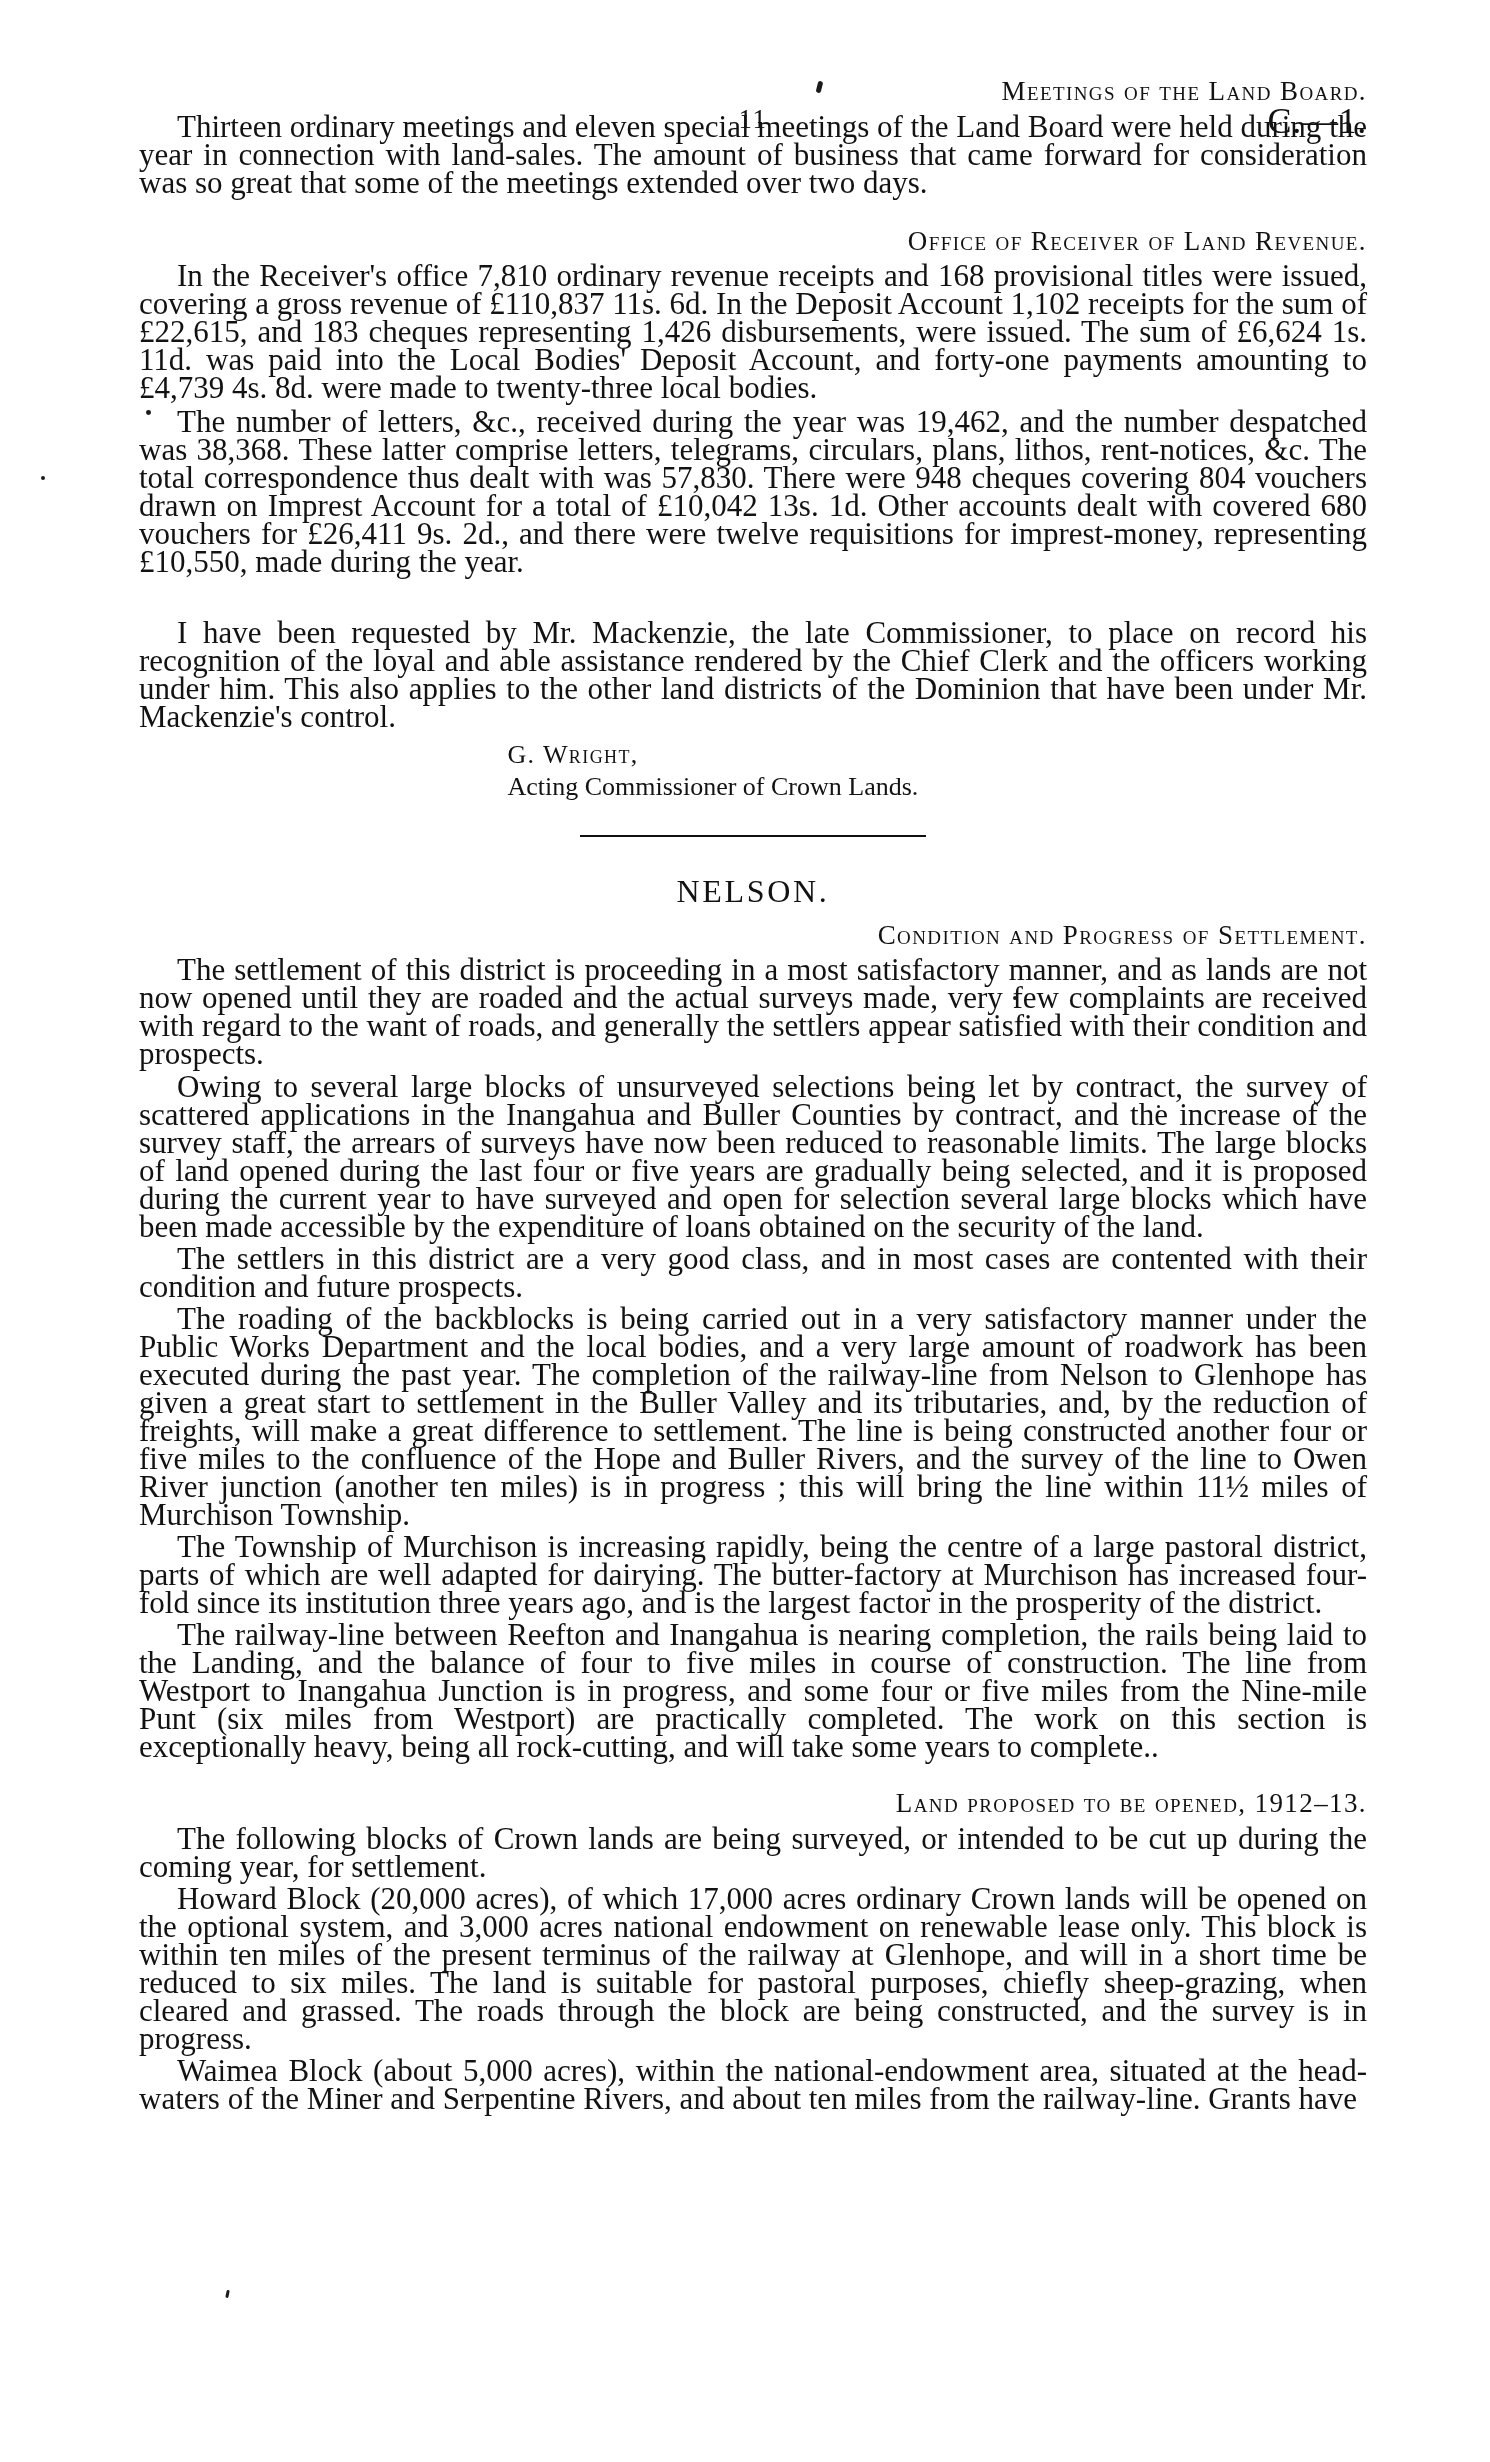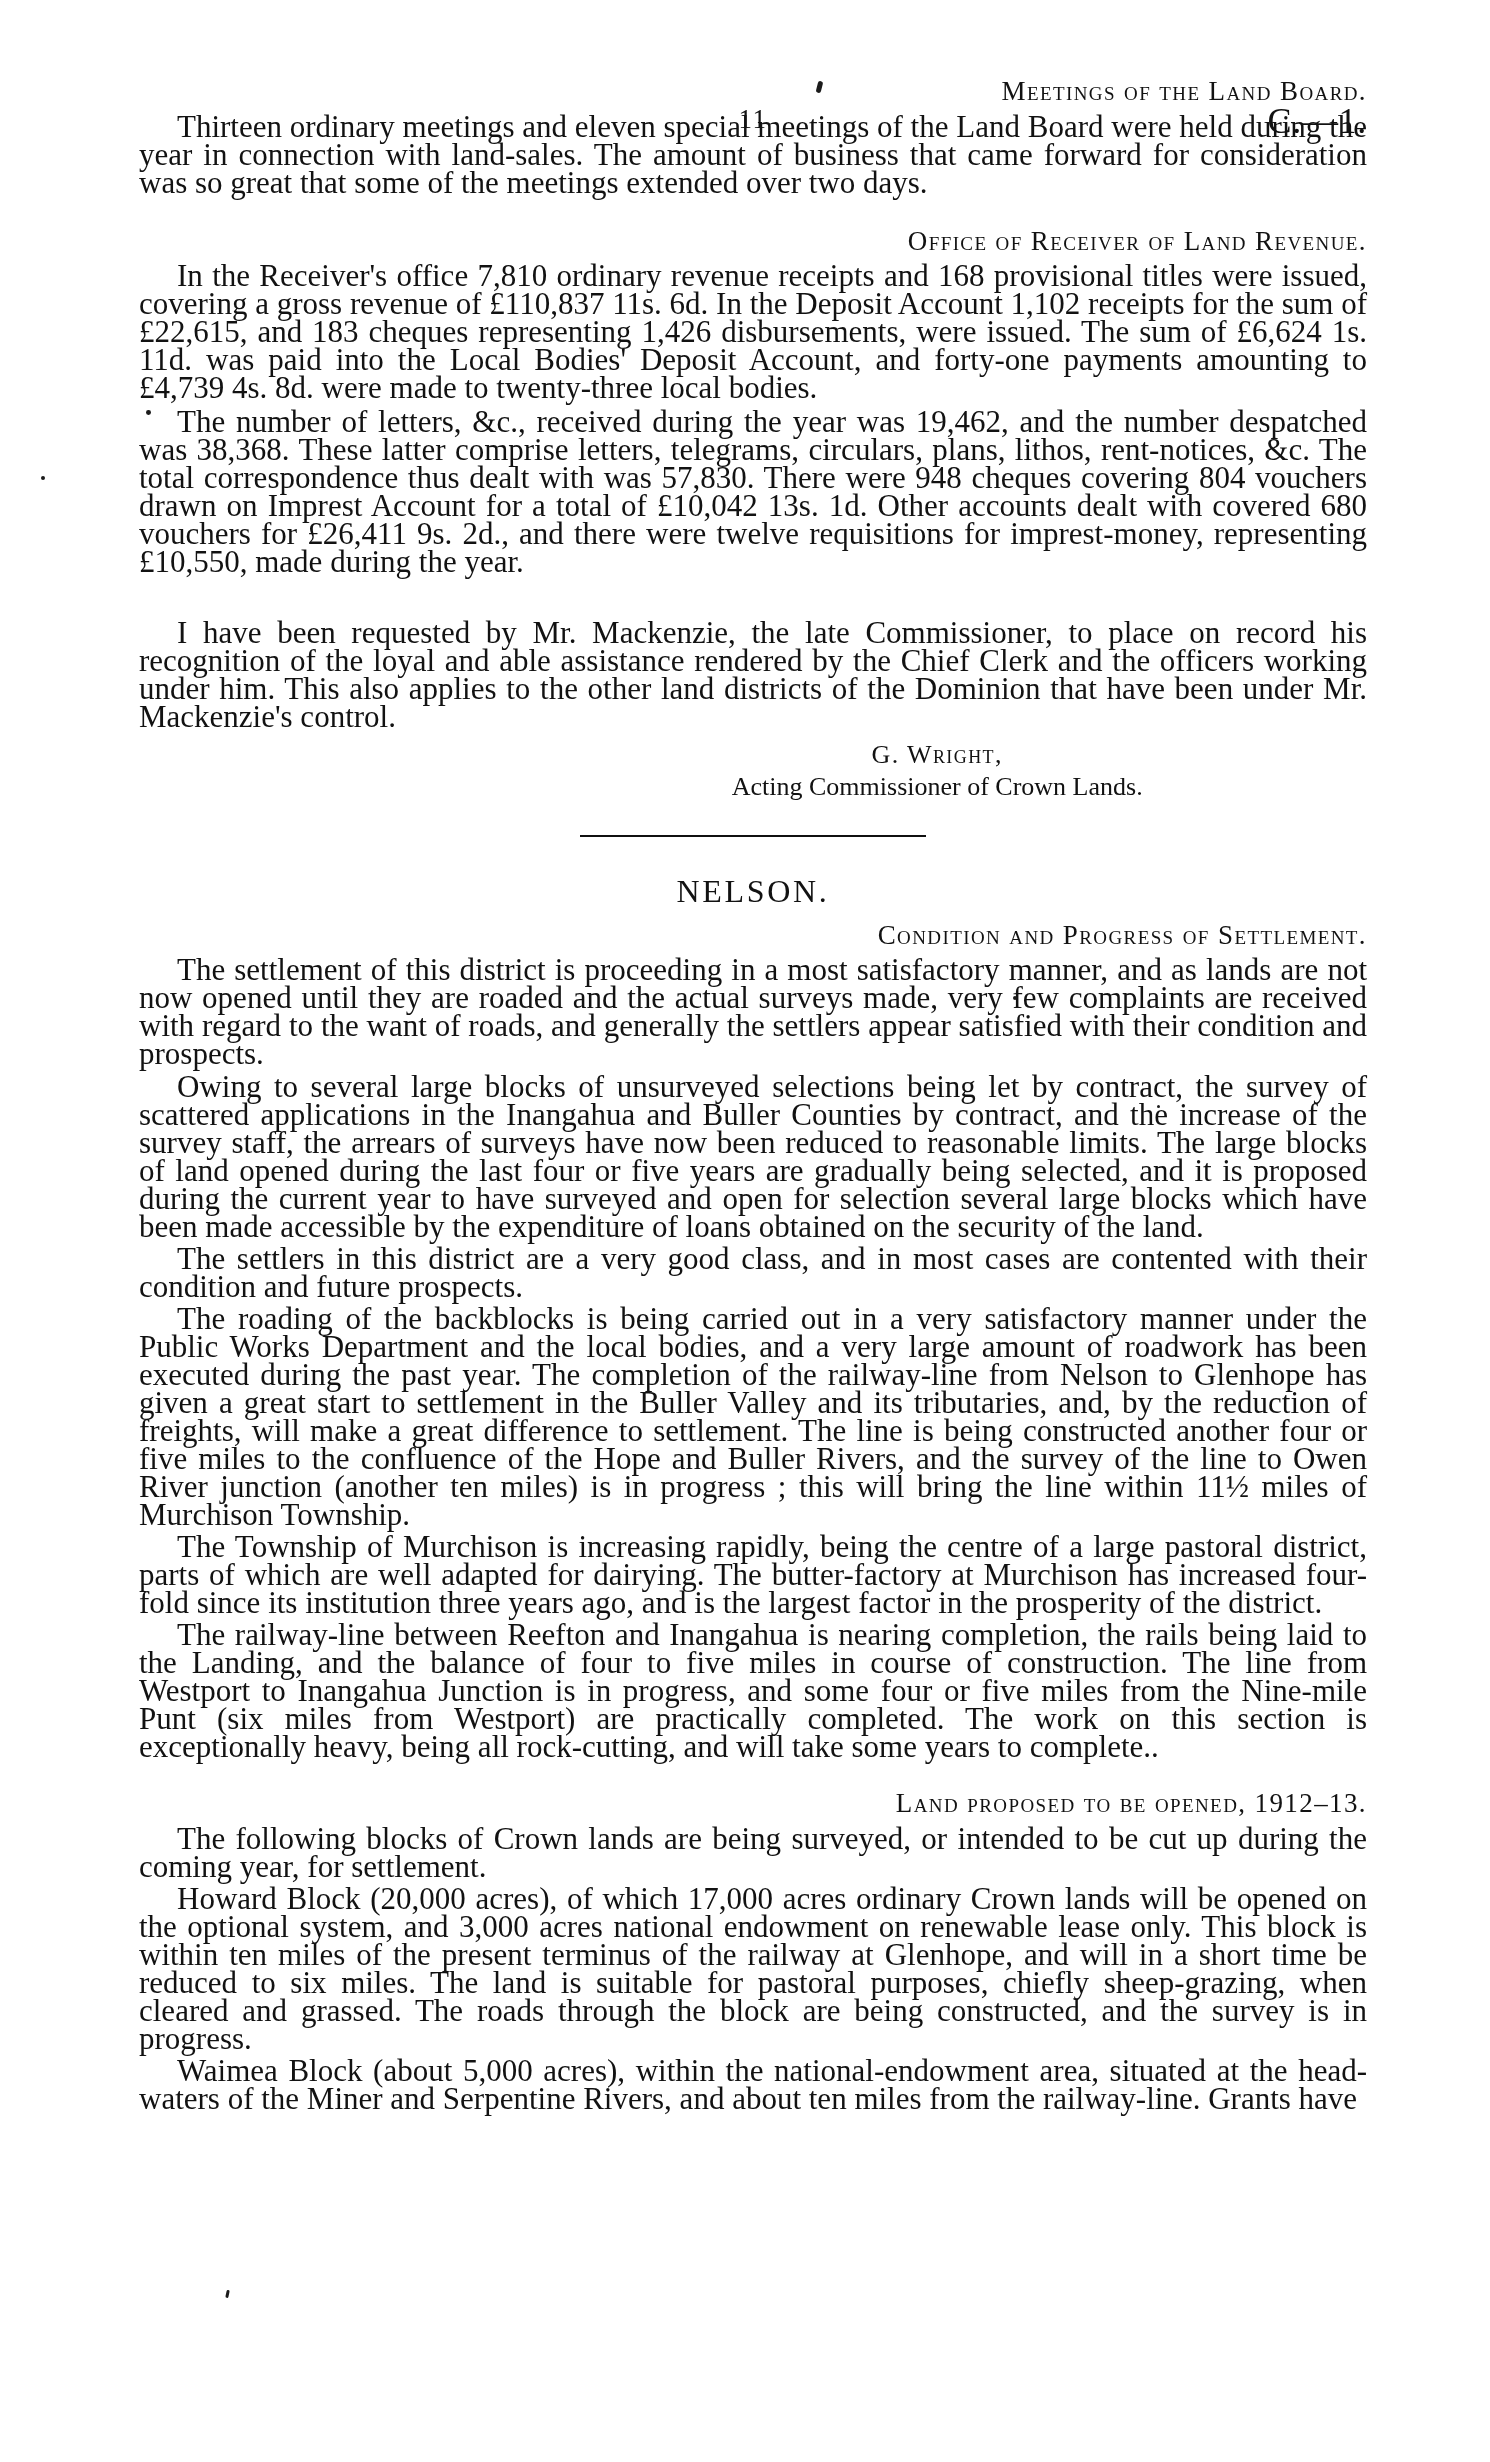--- a/index.html
+++ b/index.html
@@ -64,21 +64,20 @@
     font-size: 31px;
     line-height: 28px;
     text-align: justify;
     text-indent: 38px;
   }
   .closing-para { margin-top: 43px; }
   .first-after-heading { margin-top: 5.5px; }
   
   .signature {
     margin: 8.2px 0 0 30%;
-    text-align: center;
     font-size: 26px;
     line-height: 32px;
   }
   .sig-name { font-variant: small-caps; letter-spacing: 1.4px; }
   
   .section-rule {
     width: 346px;
     height: 2.7px;
     background: #101010;
     border: none;

